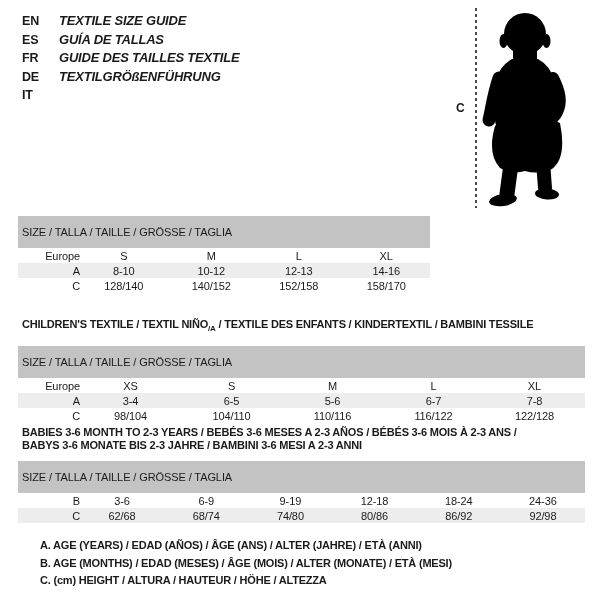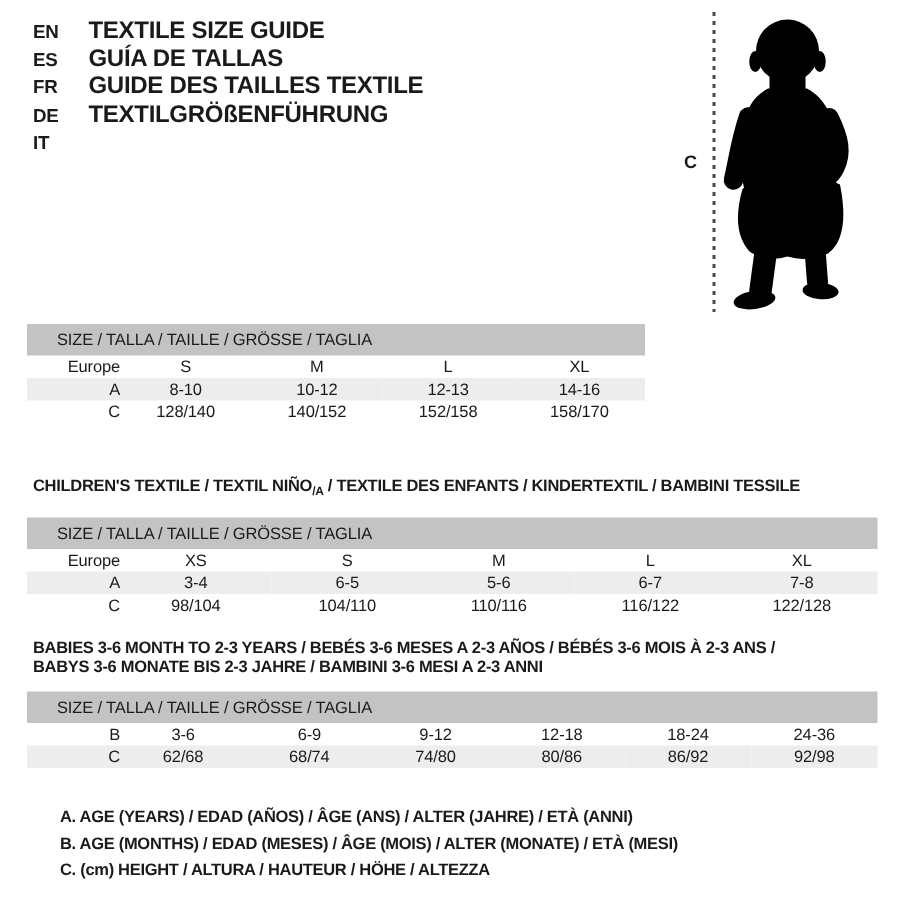--- a/index.html
+++ b/index.html
@@ -14,21 +14,21 @@
     background:#ffffff;
     font-family:"Liberation Sans", sans-serif;
     color:var(--ink);
     position:relative;
     overflow:hidden;
   }
   
   .lang-block{position:absolute;top:12px;left:22px;}
   .lang-row{display:flex;line-height:18.6px;}
   .lang-code{width:37px;font-weight:bold;font-size:12.5px;letter-spacing:-0.2px;}
-  .lang-title{font-weight:bold;font-size:16px;letter-spacing:-0.2px;}
+  .lang-title{font-weight:bold;font-size:13px;letter-spacing:-0.2px;font-style:italic;}
   
   .figure{position:absolute;top:6px;left:452px;width:130px;height:208px;}
   .height-label{position:absolute;left:4px;top:95px;font-weight:bold;font-size:12px;}
   .dash-line{
     position:absolute;left:23px;top:2px;width:2px;height:200px;
     background:repeating-linear-gradient(to bottom, var(--dash) 0 3px, transparent 3px 6px);
   }
   .silhouette{position:absolute;left:29px;top:2px;}
   
   .section{position:absolute;left:18px;}
@@ -43,21 +43,21 @@
   .title-gap{margin-bottom:11px;}
   .title-gap-sm{margin-bottom:9px;}
   table.size-table{
     width:100%;border-collapse:collapse;table-layout:fixed;
     font-size:11px;letter-spacing:-0.1px;
   }
   table.size-table col.c-label{width:62px;}
   th.size-bar{
     background:var(--bar);
     font-weight:normal;text-align:left;
-    height:21px;padding:0 0 0 20px;
+    height:32px;padding:0 0 0 4px;
     font-size:11px;
   }
   table.size-table td{height:15px;padding:0;text-align:center;}
   table.size-table td.lbl{text-align:right;padding-left:4px;}
   table.size-table tbody tr:nth-child(even){background:var(--row-alt);}
   
   .legend{position:absolute;top:537px;left:40px;}
   .legend-line{font-weight:bold;font-size:11px;letter-spacing:-0.2px;line-height:17.5px;}
 </style>
 </head>
@@ -206,21 +206,21 @@
     <thead>
       <tr>
         <th class="size-bar" colspan="7">SIZE / TALLA / TAILLE / GRÖSSE / TAGLIA</th>
       </tr>
     </thead>
     <tbody>
       <tr>
         <td class="lbl">B</td>
         <td>3-6</td>
         <td>6-9</td>
-        <td>9-12</td>
+        <td>9-19</td>
         <td>12-18</td>
         <td>18-24</td>
         <td>24-36</td>
       </tr>
       <tr>
         <td class="lbl">C</td>
         <td>62/68</td>
         <td>68/74</td>
         <td>74/80</td>
         <td>80/86</td>

